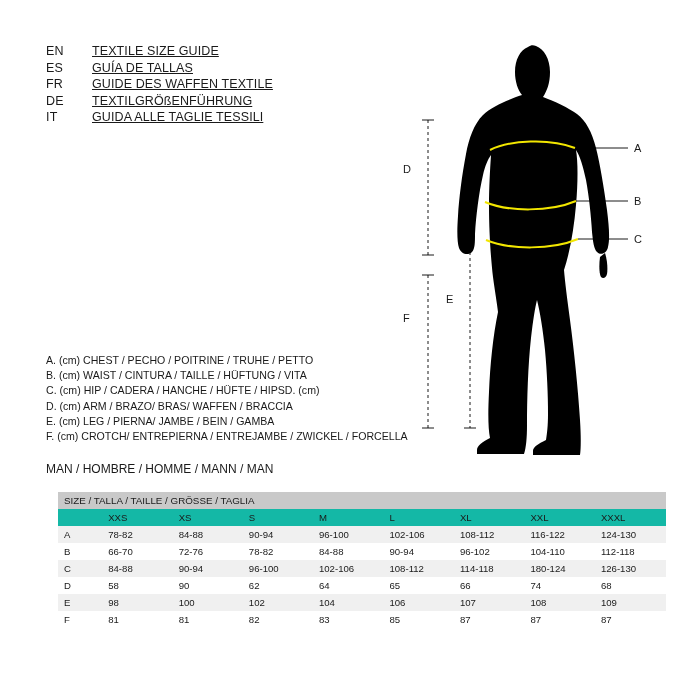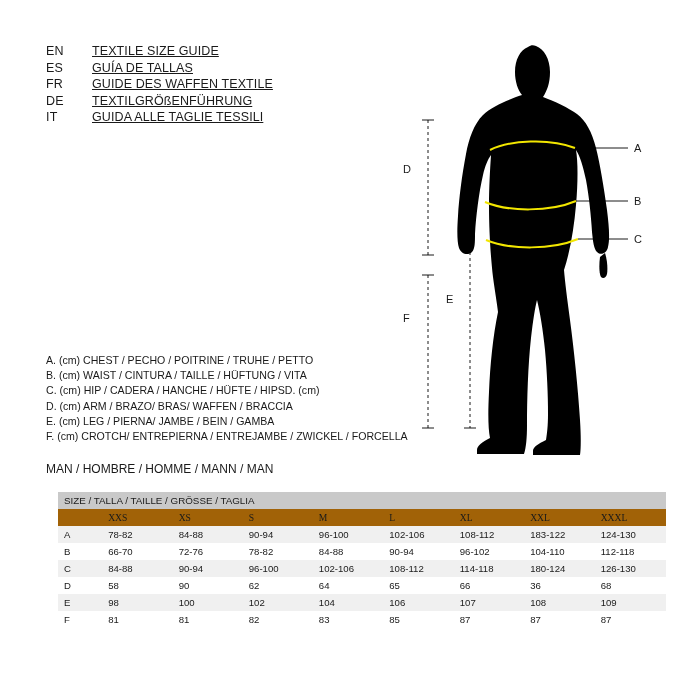--- a/index.html
+++ b/index.html
@@ -103,24 +103,23 @@
     font-weight: normal;
     text-align: left;
   }
   .hdr-row td {
     background: #c9c9c9;
     font-size: 9.8px;
     padding-left: 6px;
     height: 17px;
   }
   .sub-row td {
-    background: #a16207;
+    background: #14b8a6;
     padding-left: 6px;
     height: 17px;
-    font-family: Liberation Serif, serif;
   }
   .row-even td { background: #f0f0f0; }
   .row-odd td { background: #ffffff; }
   table.size-table tbody td {
     padding-left: 6px;
     height: 17px;
     border: none;
   }
   .col-label { width: 42px; }
   .col-val { width: 70px; }
@@ -279,21 +278,21 @@
         </tr>
 
         <tr class="row-even">
           <td class="col-label">A</td>
           <td>78-82</td>
           <td>84-88</td>
           <td>90-94</td>
           <td>96-100</td>
           <td>102-106</td>
           <td>108-112</td>
-          <td>183-122</td>
+          <td>116-122</td>
           <td>124-130</td>
         </tr>
         <tr class="row-odd">
           <td class="col-label">B</td>
           <td>66-70</td>
           <td>72-76</td>
           <td>78-82</td>
           <td>84-88</td>
           <td>90-94</td>
           <td>96-102</td>
@@ -312,21 +311,21 @@
           <td>126-130</td>
         </tr>
         <tr class="row-odd">
           <td class="col-label">D</td>
           <td>58</td>
           <td>90</td>
           <td>62</td>
           <td>64</td>
           <td>65</td>
           <td>66</td>
-          <td>36</td>
+          <td>74</td>
           <td>68</td>
         </tr>
         <tr class="row-even">
           <td class="col-label">E</td>
           <td>98</td>
           <td>100</td>
           <td>102</td>
           <td>104</td>
           <td>106</td>
           <td>107</td>

